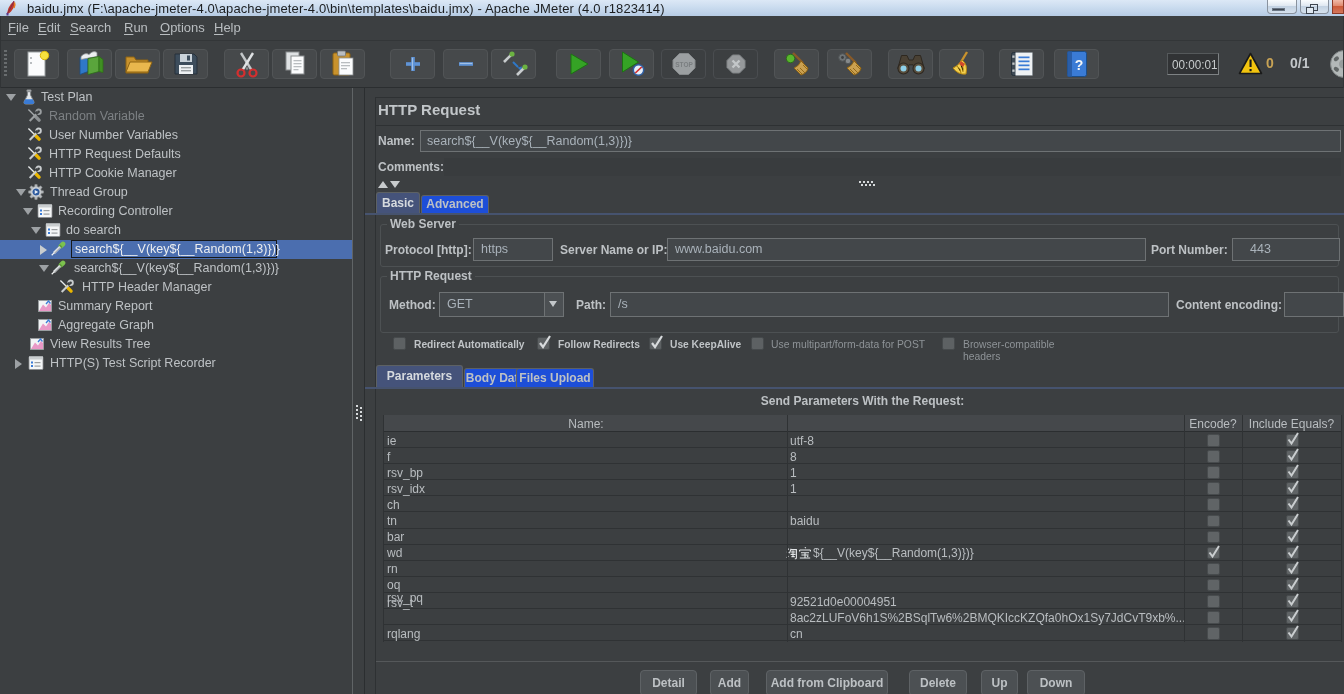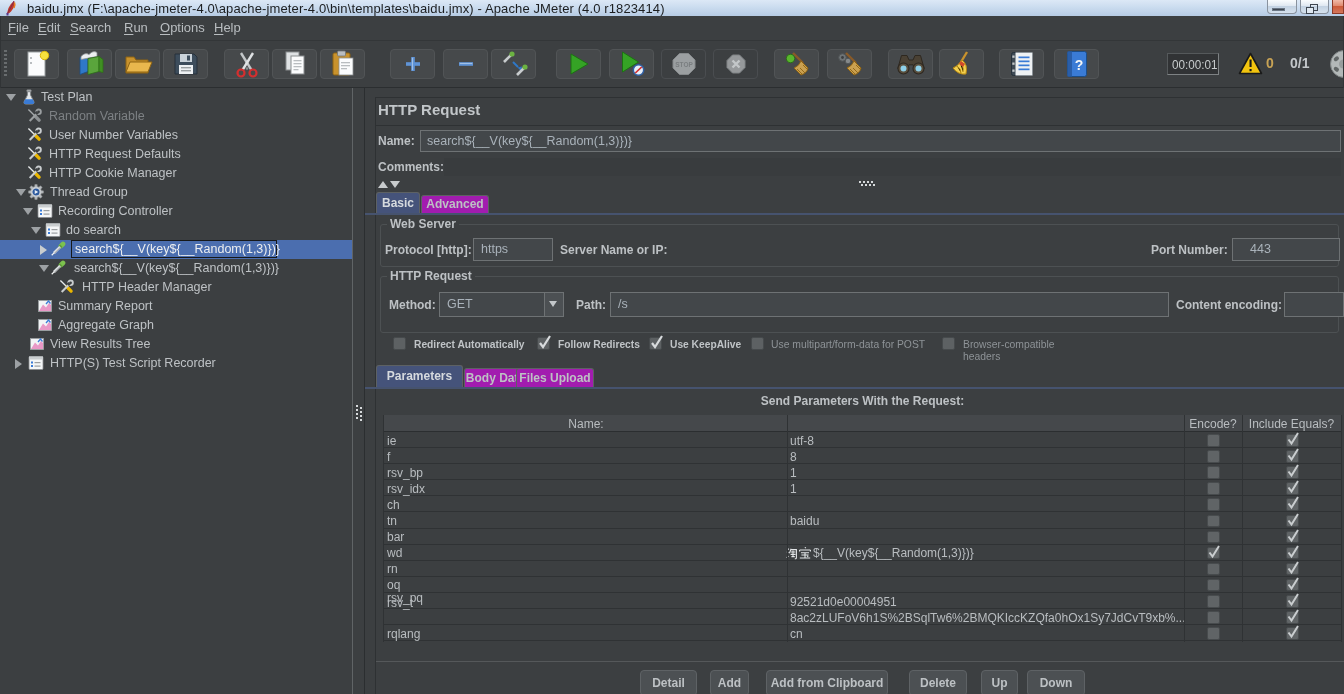--- a/index.html
+++ b/index.html
@@ -47,21 +47,21 @@
 #divider-line2 { left:364px; top:88px; width:1px; height:606px; background:#2b2e30; }
 
 
 #main { left:365px; top:88px; width:979px; height:606px; background:#3c3f41; }
 .field { position:absolute; background:#43474a; border:1px solid #6e7274;
   color:#a9b2ba; font-size:12.5px; }
 .glabel { position:absolute; font-weight:bold; font-size:12px; color:#bdc1c4; white-space:nowrap; }
 .groupbox { position:absolute; border:1px solid #4d5153; border-radius:3px; }
 .tab { position:absolute; font-weight:bold; font-size:12px; color:#bdc1c4;
   text-align:center; border:1px solid #5d6163; border-bottom:none; border-radius:3px 3px 0 0;
-  background:#a21caf; }
+  background:#1d4ed8; }
 .tabsel { background:#45537a; color:#d6dade; }
 .cb { position:absolute; width:13px; height:13px; background:#5d6163; border-radius:2px;
   border:1px solid #464a4c; }
 .cb svg { position:absolute; left:-1px; top:-5px; overflow:visible; }
 .tcell { position:absolute; font-size:12px; color:#b9bdc0; white-space:nowrap; }
 .gridv { position:absolute; top:415px; width:1px; background:#2f3234; }
 .prow { position:absolute; left:384px; width:957px; height:16px; border-bottom:1px solid #2f3234; }
 .pbtn { position:absolute; top:670px; height:26px; background:#4c5053; border:1px solid #5e6265;
   border-radius:4px; color:#bdc1c4; font-weight:bold; font-size:12px; text-align:center;
   line-height:24px; }
@@ -503,20 +503,21 @@
 
 <div class="tab tabsel" style="left:376px;top:192px;width:44px;height:21px;line-height:20px;">Basic</div>
 <div class="tab" style="left:421px;top:195px;width:68px;height:18px;line-height:17px;">Advanced</div>
 <div class="abs" style="left:365px;top:213px;width:979px;height:2px;background:#46536f;"></div>
 
 <div class="groupbox" style="left:380px;top:224px;width:959px;height:43px;"></div>
 <div class="abs b" style="left:387px;top:217px;font-size:12px;color:#bdc1c4;background:#3c3f41;padding:0 3px;">Web Server</div>
 <div class="glabel" style="left:385px;top:243px;">Protocol [http]:</div>
 <div class="field" style="left:473px;top:238px;width:80px;height:23px;line-height:21px;padding-left:7px;">https</div>
 <div class="glabel" style="left:560px;top:243px;">Server Name or IP:</div>
+<div class="field" style="left:667px;top:238px;width:479px;height:23px;line-height:21px;padding-left:7px;">www.baidu.com</div>
 <div class="glabel" style="left:1151px;top:243px;">Port Number:</div>
 <div class="field" style="left:1232px;top:238px;width:108px;height:23px;line-height:21px;padding-left:17px;">443</div>
 
 <div class="groupbox" style="left:380px;top:276px;width:959px;height:57px;"></div>
 <div class="abs b" style="left:387px;top:269px;font-size:12px;color:#bdc1c4;background:#3c3f41;padding:0 3px;">HTTP Request</div>
 <div class="glabel" style="left:389px;top:298px;">Method:</div>
 <div class="field" style="left:439px;top:292px;width:125px;height:25px;line-height:23px;padding-left:7px;">GET</div>
 <div class="abs" style="left:544px;top:293px;width:19px;height:23px;background:#4c5053;border-left:1px solid #6e7274;"></div>
 <div class="abs" style="left:549px;top:301px;width:0;height:0;border-left:4.5px solid transparent;border-right:4.5px solid transparent;border-top:6px solid #c3c7ca;"></div>
 <div class="glabel" style="left:576px;top:298px;">Path:</div>

